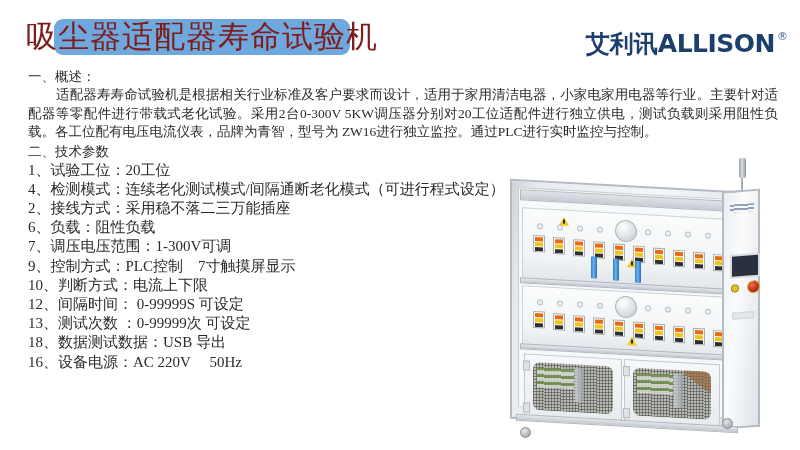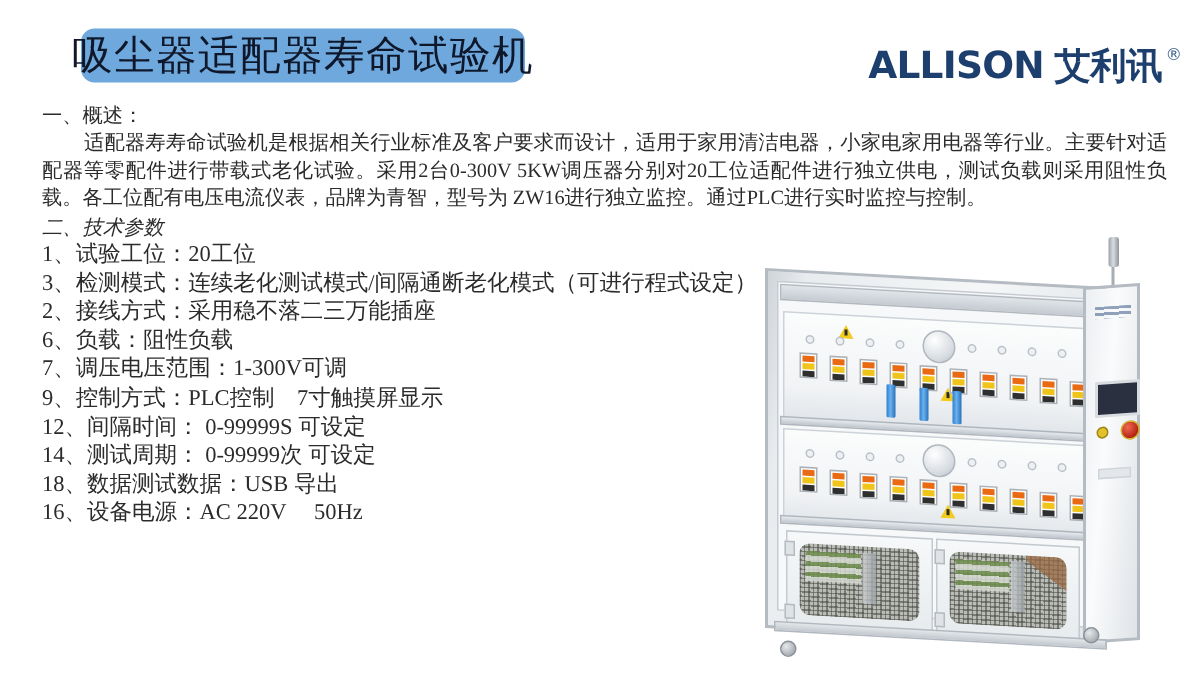--- a/index.html
+++ b/index.html
@@ -24,23 +24,23 @@
     width: 296px;
     height: 36px;
     background: #6ea8dc;
     border-radius: 9px;
     display: flex;
     align-items: center;
     justify-content: center;
   }
   #title-text {
     font-family: "DejaVu Serif", "Liberation Serif", serif;
-    font-size: 27px;
+    font-size: 31px;
     letter-spacing: 1px;
-    color: #0f172a;
+    color: #7f1d1d;
     white-space: nowrap;
   }
 
   
   #brand {
     position: absolute;
     right: 12px;
     top: 30px;
     display: flex;
     align-items: flex-start;
@@ -87,21 +87,20 @@
   #overview-para {
     font-size: 13.5px;
     line-height: 18.5px;
     text-align: justify;
     text-indent: 28px;
     width: 750px;
     margin: 0;
   }
   #spec-head {
     margin-top: 1px;
-    font-style: italic;
   }
   #spec-list {
     list-style: none;
     margin: 0;
     padding: 0;
   }
   #spec-list li {
     font-size: 15px;
     line-height: 19.2px;
     white-space: nowrap;
@@ -373,42 +372,43 @@
   }
 </style>
 </head>
 <body>
 
 <div id="title-box">
   <span id="title-text">吸尘器适配器寿命试验机</span>
 </div>
 
 <div id="brand">
+  <span id="brand-cn">艾利讯</span>
   <span id="brand-latin">ALLISON</span>
-  <span id="brand-cn">艾利讯</span>
   <span id="brand-reg">®</span>
 </div>
 
 <div id="content">
 
   <div class="sec-head">一、概述：</div>
 
   <p id="overview-para">适配器寿寿命试验机是根据相关行业标准及客户要求而设计，适用于家用清洁电器，小家电家用电器等行业。主要针对适配器等零配件进行带载式老化试验。采用2台0-300V 5KW调压器分别对20工位适配件进行独立供电，测试负载则采用阻性负载。各工位配有电压电流仪表，品牌为青智，型号为 ZW16进行独立监控。通过PLC进行实时监控与控制。</p>
 
   <div class="sec-head" id="spec-head">二、技术参数</div>
 
   <ul id="spec-list">
     <li>1、试验工位：20工位</li>
-    <li>3、检测模式：连续老化测试模式/间隔通断老化模式（可进行程式设定）</li>
+    <li>4、检测模式：连续老化测试模式/间隔通断老化模式（可进行程式设定）</li>
     <li>2、接线方式：采用稳不落二三万能插座</li>
     <li>6、负载：阻性负载</li>
     <li>7、调压电压范围：1-300V可调</li>
     <li>9、控制方式：PLC控制　7寸触摸屏显示</li>
+    <li>10、判断方式：电流上下限</li>
     <li>12、间隔时间： 0-99999S 可设定</li>
-    <li>14、测试周期： 0-99999次 可设定</li>
+    <li>13、测试次数 ：0-99999次 可设定</li>
     <li>18、数据测试数据：USB 导出</li>
     <li>16、设备电源：AC 220V 　50Hz</li>
   </ul>
 </div>
 
 <div id="machine-photo">
   <div id="machine">
 
     <div class="tower-rod"></div>
     <div class="tower-lamp"></div>

